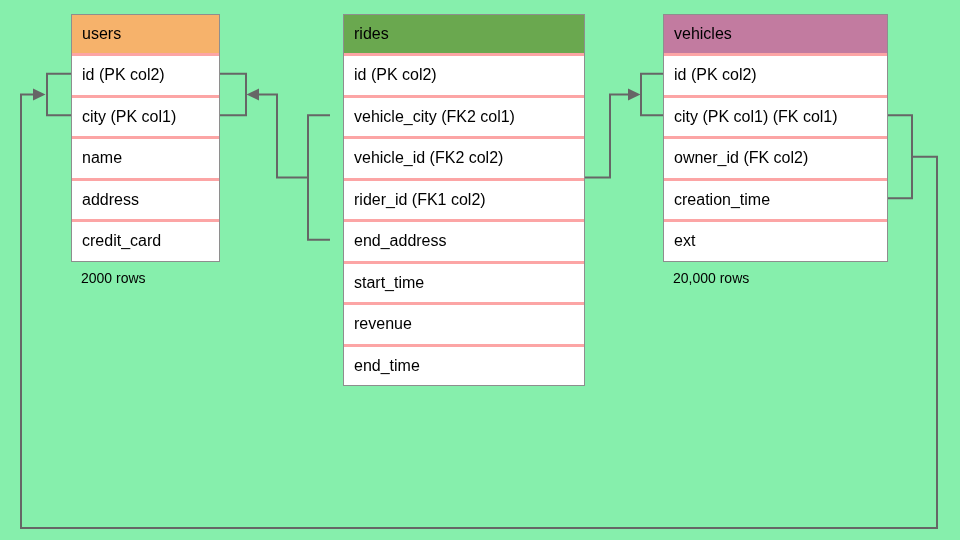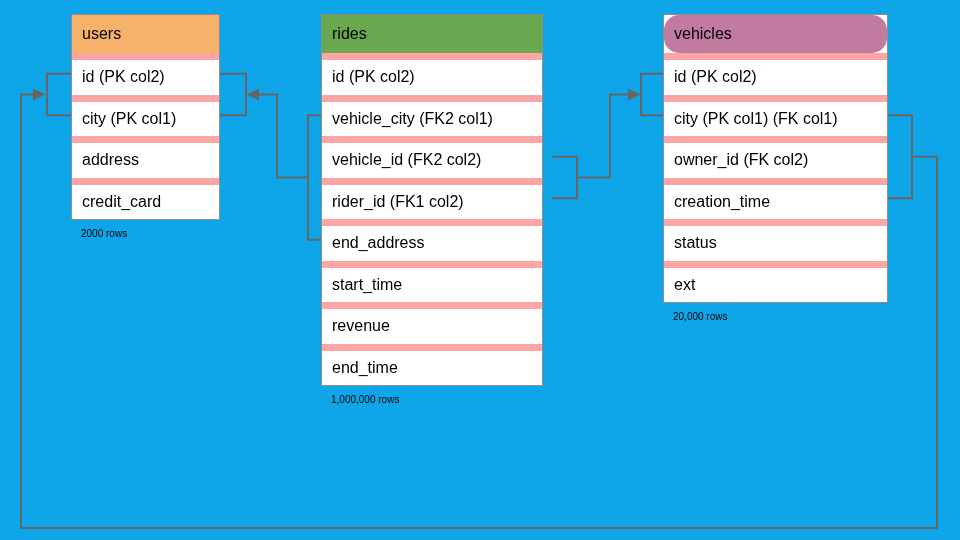--- a/index.html
+++ b/index.html
@@ -1,20 +1,20 @@
 <!DOCTYPE html>
 <html><head>
 <meta charset="utf-8">
 <style>
   html, body { margin: 0; padding: 0; background: #ffffff; }
   .canvas {
     position: relative;
     width: 960px;
     height: 540px;
-    background: #0ea5e9;
+    background: #86efac;
     font-family: "Liberation Sans", sans-serif;
     overflow: hidden;
   }
   svg.connectors {
     position: absolute;
     left: 0; top: 0;
     width: 960px; height: 540px;
   }
   .table-group { position: absolute; }
   .db-table {
@@ -31,32 +31,32 @@
     color: #000000;
     box-sizing: border-box;
   }
   .trow {
     height: 41.5px;
     display: flex;
     align-items: center;
     padding: 0 10px;
     font-size: 16px;
     color: #000000;
-    border-top: 7px solid #fca5a5;
+    border-top: 3px solid #fca5a5;
     box-sizing: border-box;
     background: #ffffff;
   }
   .rowcount {
     margin-top: 8px;
     padding-left: 10px;
-    font-size: 10px;
+    font-size: 14px;
     color: #000000;
   }
   .t-users    { left: 71px;  top: 14px; width: 149px; }
-  .t-rides    { left: 321px; top: 14px; width: 222px; }
+  .t-rides    { left: 343px; top: 14px; width: 242px; }
   .t-vehicles { left: 663px; top: 14px; width: 225px; }
 </style>
 </head>
 <body>
 
 <div class="canvas">
 
   <svg class="connectors" viewBox="0 0 960 540">
 
     <g>
@@ -76,47 +76,46 @@
       <polygon points="45.5,94.5 33,88.5 33,100.5" fill="#666666"></polygon>
       <path d="M71 73.75 H47 V115.25 H71" fill="none" stroke-width="2" stroke="#666666"></path>
     </g>
   </svg>
 
   <div class="table-group t-users">
     <div class="db-table">
       <div class="thead" style="background: rgb(246, 178, 107);">users</div>
       <div class="trow">id (PK col2)</div>
       <div class="trow">city (PK col1)</div>
+      <div class="trow">name</div>
       <div class="trow">address</div>
       <div class="trow">credit_card</div>
     </div>
     <div class="rowcount">2000 rows</div>
   </div>
 
   <div class="table-group t-rides">
     <div class="db-table">
       <div class="thead" style="background: rgb(106, 168, 79);">rides</div>
       <div class="trow">id (PK col2)</div>
       <div class="trow">vehicle_city (FK2 col1)</div>
       <div class="trow">vehicle_id (FK2 col2)</div>
       <div class="trow">rider_id (FK1 col2)</div>
       <div class="trow">end_address</div>
       <div class="trow">start_time</div>
       <div class="trow">revenue</div>
       <div class="trow">end_time</div>
     </div>
-    <div class="rowcount">1,000,000 rows</div>
   </div>
 
   <div class="table-group t-vehicles">
     <div class="db-table">
-      <div class="thead" style="background: rgb(194, 123, 160); border-radius: 15px;">vehicles</div>
+      <div class="thead" style="background: rgb(194, 123, 160);">vehicles</div>
       <div class="trow">id (PK col2)</div>
       <div class="trow">city (PK col1) (FK col1)</div>
       <div class="trow">owner_id (FK col2)</div>
       <div class="trow">creation_time</div>
-      <div class="trow">status</div>
       <div class="trow">ext</div>
     </div>
     <div class="rowcount">20,000 rows</div>
   </div>
 
 </div>
 
 </body></html>

